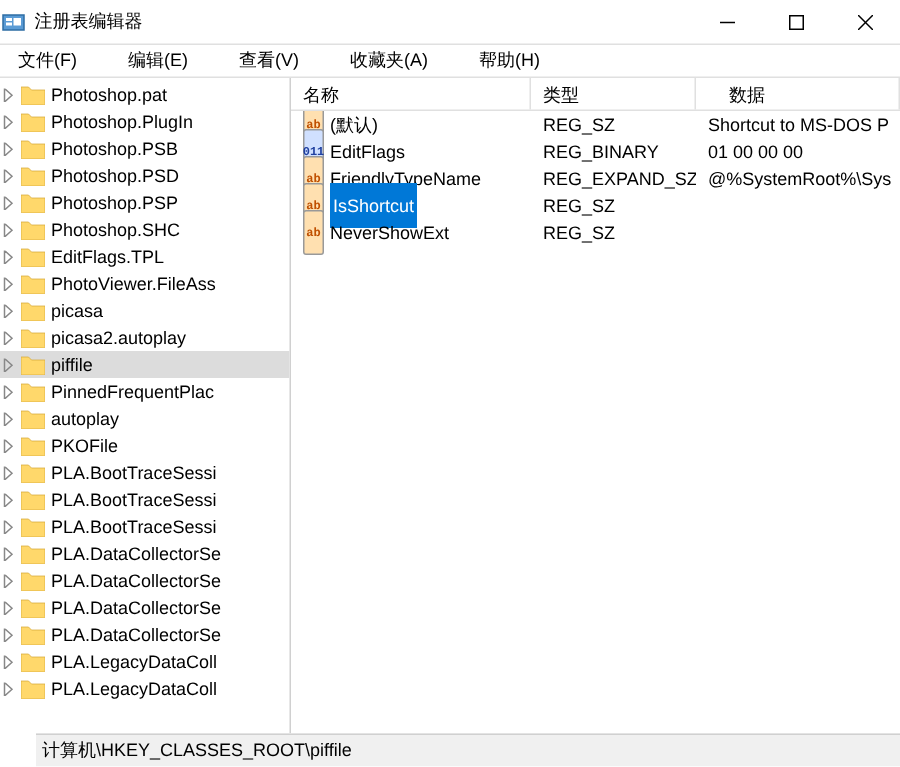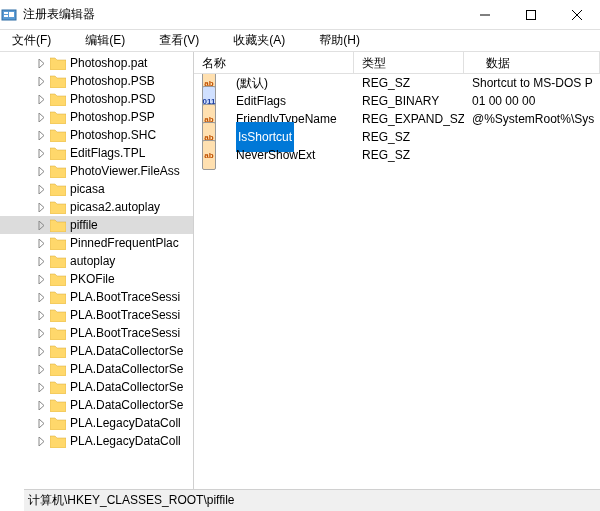--- a/index.html
+++ b/index.html
@@ -6,35 +6,35 @@
 body { background: #fff; width: 600px; height: 511px; overflow: hidden; display: flex; flex-direction: column; }
 .titlebar { height: 30px; background: #fff; border-bottom: 1px solid #e0e0e0; display: flex; align-items: center; padding-left: 1px; }
 .titlebar .icon { width: 16px; height: 16px; margin-right: 6px; }
 .titlebar .title { flex: 1; font-size: 12px; color: #000; }
 .winbtns { display: flex; height: 100%; }
 .winbtn { width: 46px; height: 100%; display: flex; align-items: center; justify-content: center; color: #000; }
 .menubar { height: 22px; background: #fff; display: flex; align-items: center; padding-left: 4px; gap: 18px; border-bottom: 1px solid #e0e0e0; }
 .menuitem { padding: 2px 8px; color: #000; cursor: default; }
 .content { flex: 1; display: flex; overflow: hidden; }
 .tree { width: 194px; border-right: 1px solid #d0d0d0; overflow-y: auto; overflow-x: hidden; padding-top: 2px; }
-.tree-row { display: flex; align-items: center; height: 18px; padding-left: 36px; white-space: nowrap; cursor: default; }
+.tree-row { display: flex; align-items: center; height: 18px; white-space: nowrap; cursor: default; }
 .tree-row.selected { background: #dcdcdc; }
 .tree-row .expand { width: 11px; height: 11px; margin-right: 3px; display: flex; align-items: center; justify-content: center; color: #777; font-size: 10px; }
 .tree-row .folder { width: 16px; height: 13px; margin-right: 4px; }
 .tree-row .label { color: #000; font-size: 12px; }
 .listpane { flex: 1; display: flex; flex-direction: column; overflow: hidden; }
 .list-header { height: 22px; display: flex; border-bottom: 1px solid #e0e0e0; background: #fff; }
 .list-header .col { padding: 3px 8px; color: #000; border-right: 1px solid #e0e0e0; }
 .list-body { flex: 1; overflow: auto; }
 .list-row { display: flex; align-items: center; height: 18px; cursor: default; }
 .cell { padding: 0 8px; display: flex; align-items: center; white-space: nowrap; overflow: hidden; }
 .cell.name { width: 160px; }
 .cell.type { width: 110px; }
 .cell.data { flex: 1; }
-.valicon { width: 14px; height: 30px; margin-right: 20px; border: 1px solid #999; border-radius: 2px; display: flex; align-items: center; justify-content: center; font-size: 8px; font-weight: bold; }
+.valicon { width: 14px; height: 30px; margin-right: 4px; border: 1px solid #999; border-radius: 2px; display: flex; align-items: center; justify-content: center; font-size: 8px; font-weight: bold; font-family: Liberation Mono, monospace; }
 .valicon.str { background: #ffe0b0; color: #c05000; }
 .valicon.bin { background: #d0e0ff; color: #2040a0; }
 .list-row .valname { color: #000; }
 .list-row.selected .valname-inner { background: #0078d7; color: #ffffff; padding: 12px 2px; }
 .statusbar { height: 22px; border-top: 1px solid #d0d0d0; background: #f0f0f0; display: flex; align-items: center; padding: 0 4px; font-size: 12px; color: #000; margin-left: 24px; }
 .col-name { width: 160px; }
 .col-type { width: 110px; }
 .col-data { flex: 1; margin-left: 14px; }
 ::-webkit-scrollbar { width: 16px; height: 16px; }
 ::-webkit-scrollbar-track { background: #f0f0f0; }
@@ -97,20 +97,31 @@
       </div>
       <div class="tree-row">
         <span class="expand">
           <svg width="9" height="9" viewBox="0 0 9 9">
             <path d="M2 0 L7 4.5 L2 9 Z" fill="none" stroke="#888" stroke-width="1"></path>
           </svg>
         </span>
         <span class="folder"><svg viewBox="0 0 16 13" width="16" height="13">
             <path d="M0 1 h5 l2 2 h9 v9 a1 1 0 0 1 -1 1 h-14 a1 1 0 0 1 -1 -1 z" fill="#ffd86b" stroke="#d6a93a" stroke-width="0.5"></path>
           </svg></span>
+        <span class="label">Photoshop.PlugIn</span>
+      </div>
+      <div class="tree-row">
+        <span class="expand">
+          <svg width="9" height="9" viewBox="0 0 9 9">
+            <path d="M2 0 L7 4.5 L2 9 Z" fill="none" stroke="#888" stroke-width="1"></path>
+          </svg>
+        </span>
+        <span class="folder"><svg viewBox="0 0 16 13" width="16" height="13">
+            <path d="M0 1 h5 l2 2 h9 v9 a1 1 0 0 1 -1 1 h-14 a1 1 0 0 1 -1 -1 z" fill="#ffd86b" stroke="#d6a93a" stroke-width="0.5"></path>
+          </svg></span>
         <span class="label">Photoshop.PSB</span>
       </div>
       <div class="tree-row">
         <span class="expand">
           <svg width="9" height="9" viewBox="0 0 9 9">
             <path d="M2 0 L7 4.5 L2 9 Z" fill="none" stroke="#888" stroke-width="1"></path>
           </svg>
         </span>
         <span class="folder"><svg viewBox="0 0 16 13" width="16" height="13">
             <path d="M0 1 h5 l2 2 h9 v9 a1 1 0 0 1 -1 1 h-14 a1 1 0 0 1 -1 -1 z" fill="#ffd86b" stroke="#d6a93a" stroke-width="0.5"></path>

